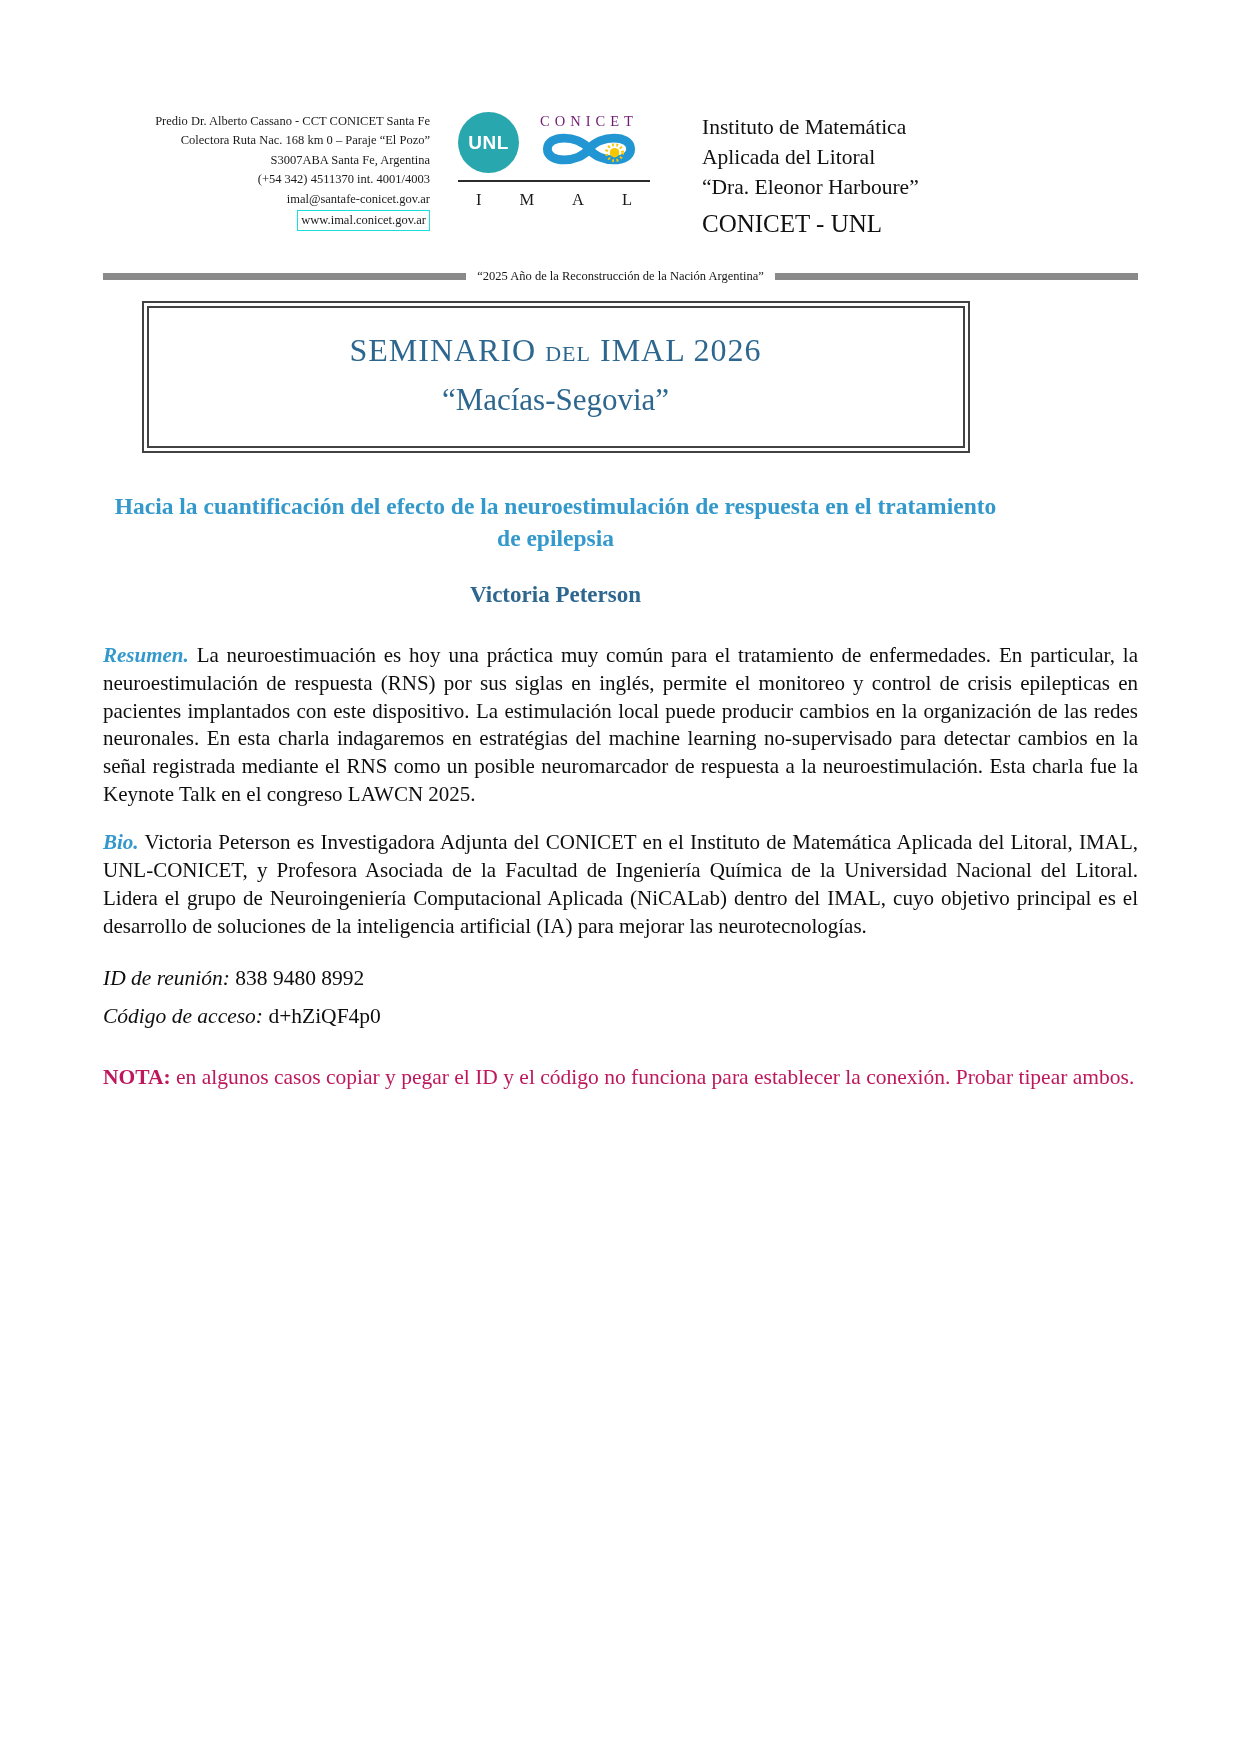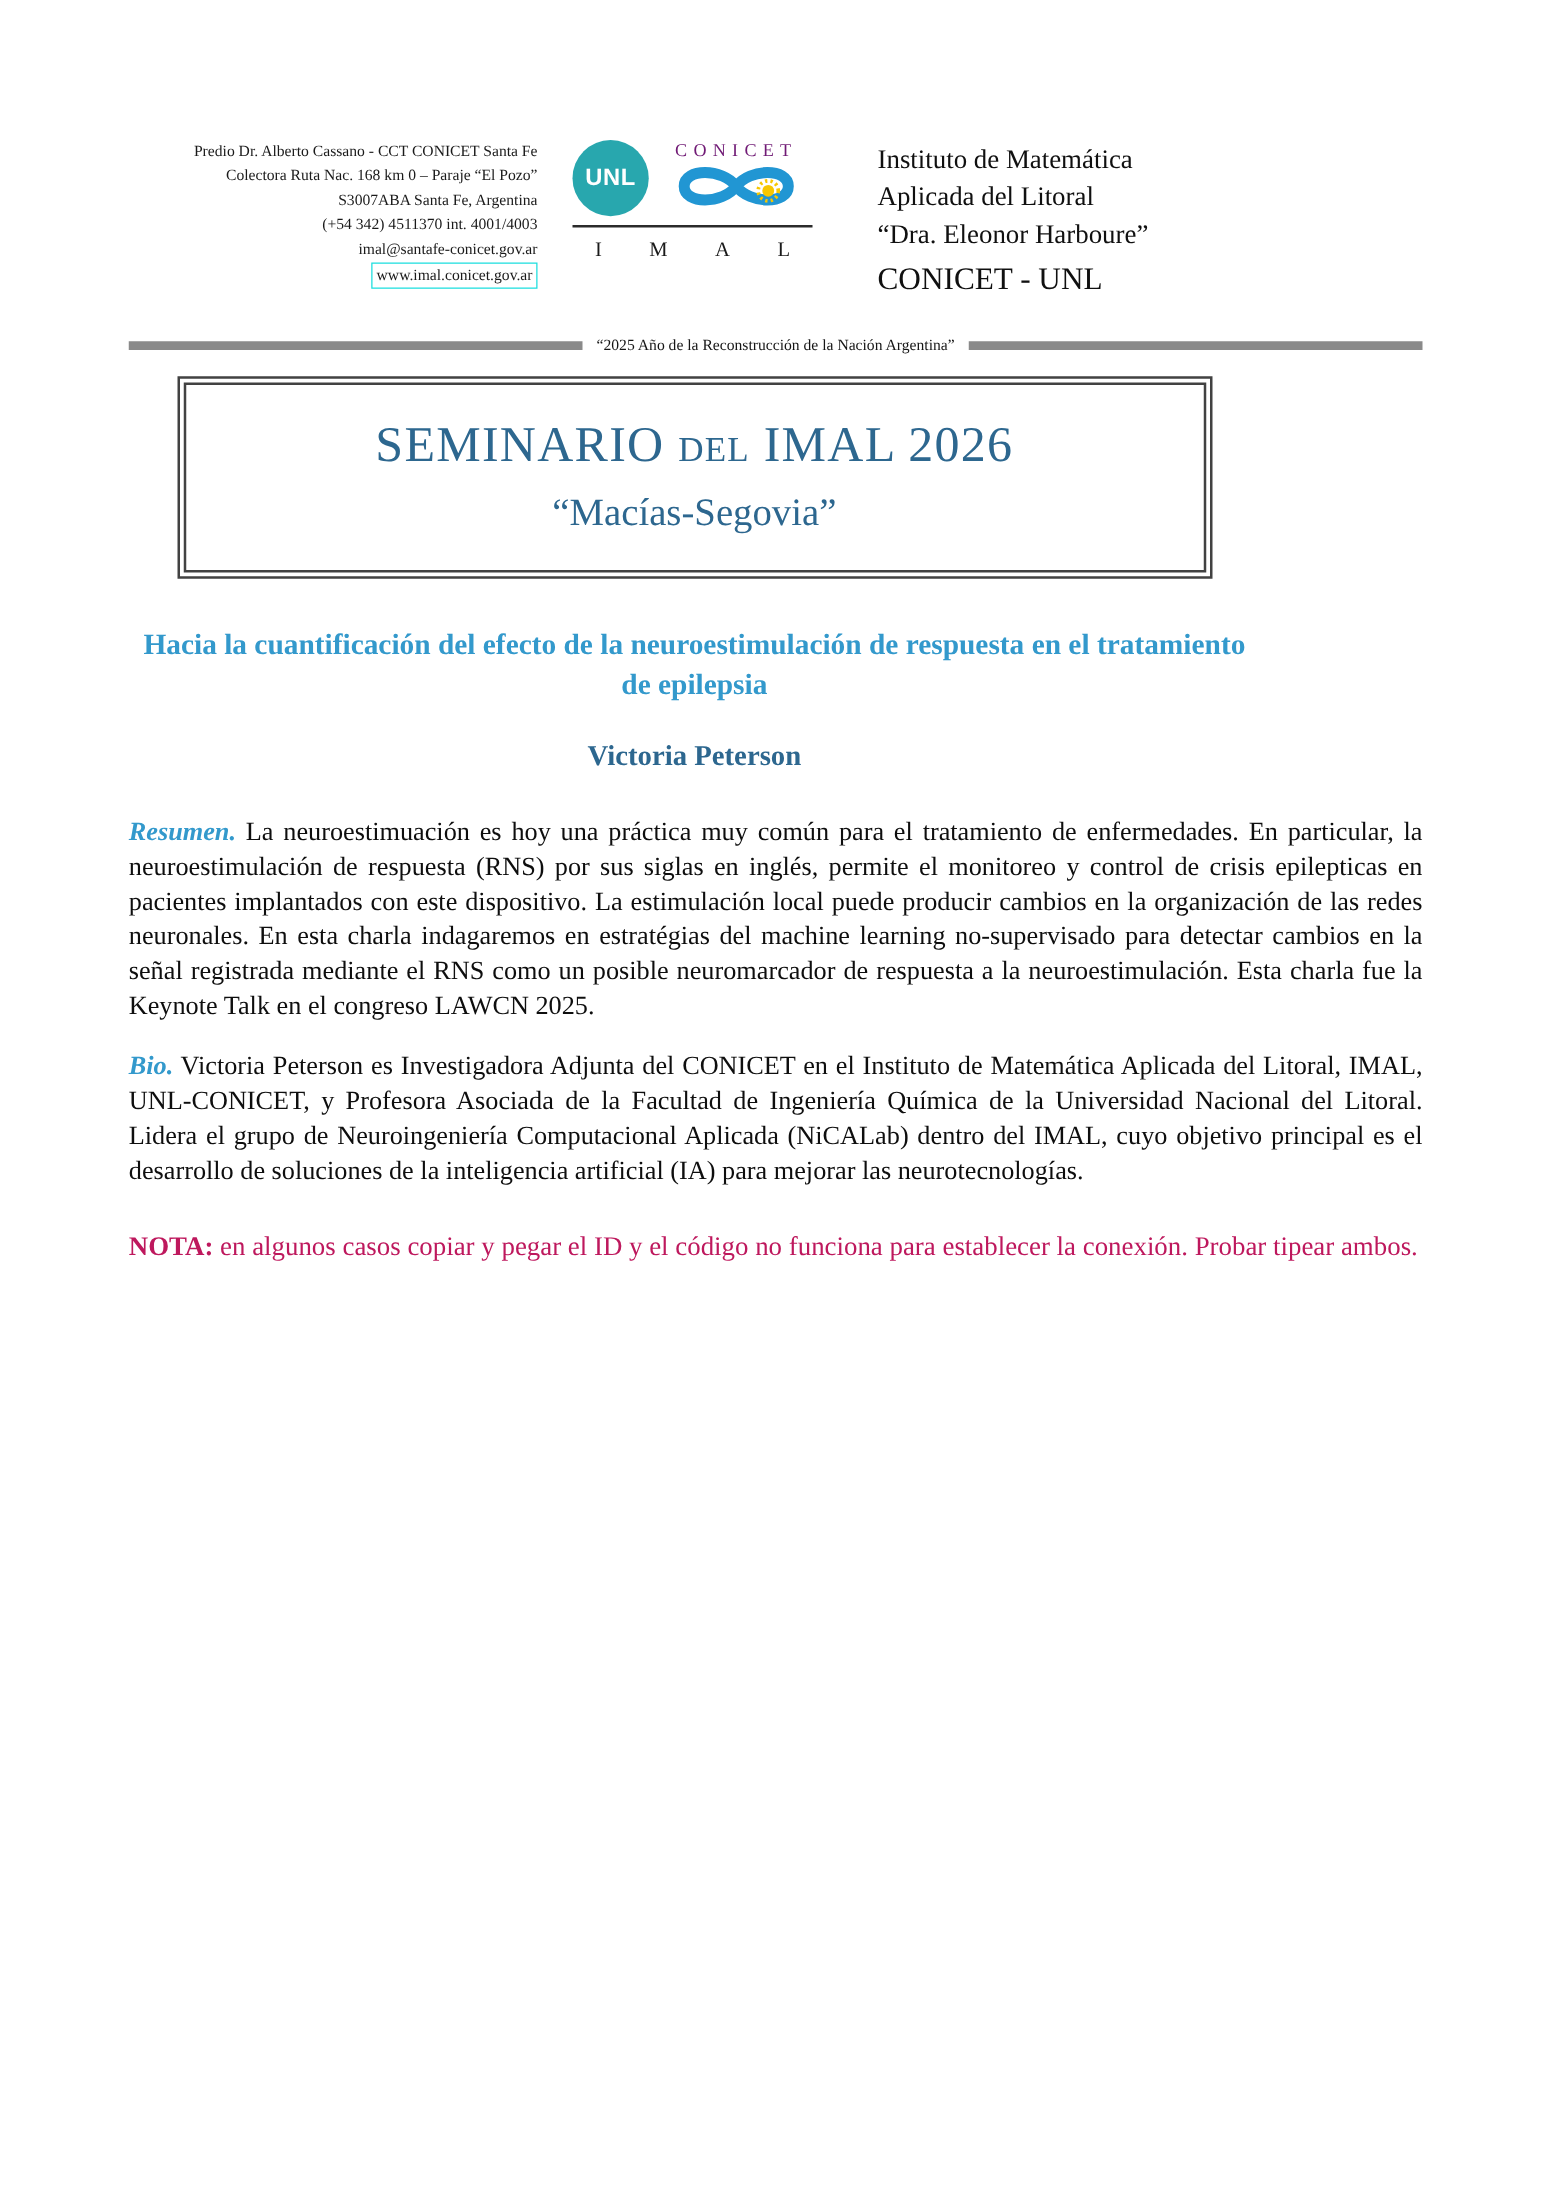--- a/index.html
+++ b/index.html
@@ -38,21 +38,21 @@
   
   .motto { display:flex; align-items:center; margin-top:28px; gap:11px; }
   .motto .bar { flex:1; height:7px; background:#8a8a8a; }
   .motto .txt { font-size:12.5px; color:#151515; white-space:nowrap; }
 
   
   .centercol { width:905px; }
 
   .sem-box-outer { width:828px; margin:17px auto 0 auto; border:2px solid #424242; padding:3px; background:#fff; }
   .sem-box-inner { border:2px solid #424242; text-align:center; padding:24px 10px 28px 10px; }
-  .sem-title { font-size:40px; color:#2d678f; letter-spacing:1px; white-space:nowrap;text-align:center; }
+  .sem-title { font-size:32px; color:#2d678f; letter-spacing:1px; white-space:nowrap;text-align:center; }
   .sem-title .sc { font-variant:small-caps; }
   .sem-sub { font-size:31px; color:#2d678f; margin-top:13px; }
 
   .talk-title { margin-top:38px; text-align:center; font-weight:bold; font-size:23.5px; line-height:1.35; color:#3399cc; padding:0 10px; }
   .speaker { margin-top:27px; text-align:center; font-weight:bold; font-size:23px; color:#2d678f; }
 
   
   .para { margin-top:34px; font-size:21px; line-height:1.33; text-align:justify; color:#0e0e0e; }
   .para.bio { margin-top:20px; }
   .plabel { font-style:italic; font-weight:bold; color:#3399cc; }
@@ -132,16 +132,20 @@
     <div class="talk-title">Hacia la cuantificación del efecto de la neuroestimulación de respuesta en el tratamiento de epilepsia</div>
     <div class="speaker">Victoria Peterson</div>
   </div>
 
   <p class="para"><span class="plabel">Resumen.</span> <span>La neuroestimuación es hoy una práctica muy común para el tratamiento de enfermedades. En particular, la neuroestimulación de respuesta (RNS) por sus siglas en inglés, permite el monitoreo y control de crisis epilepticas en pacientes implantados con este dispositivo. La estimulación local puede producir cambios en la organización de las redes neuronales. En esta charla indagaremos en estratégias del machine learning no-supervisado para detectar cambios en la señal registrada mediante el RNS como un posible neuromarcador de respuesta a la neuroestimulación. Esta charla fue la Keynote Talk en el congreso LAWCN 2025.</span></p>
 
   <p class="para bio"><span class="plabel">Bio.</span> <span>Victoria Peterson es Investigadora Adjunta del CONICET en el Instituto de Matemática Aplicada del Litoral, IMAL, UNL-CONICET, y Profesora Asociada de la Facultad de Ingeniería Química de la Universidad Nacional del Litoral. Lidera el grupo de Neuroingeniería Computacional Aplicada (NiCALab) dentro del IMAL, cuyo objetivo principal es el desarrollo de soluciones de la inteligencia artificial (IA) para mejorar las neurotecnologías.</span></p>
 
 
 
+  <div class="zoomids">
+    <p><span class="ilabel">ID de reunión:</span> <span>838 9480 8992</span></p>
+    <p><span class="ilabel">Código de acceso:</span> <span>d+hZiQF4p0</span></p>
+  </div>
 
   <p class="note"><span class="nlabel">NOTA:</span> <span>en algunos casos copiar y pegar el ID y el código no funciona para establecer la conexión. Probar tipear ambos.</span></p>
 
 </div>
 
 </body></html>

